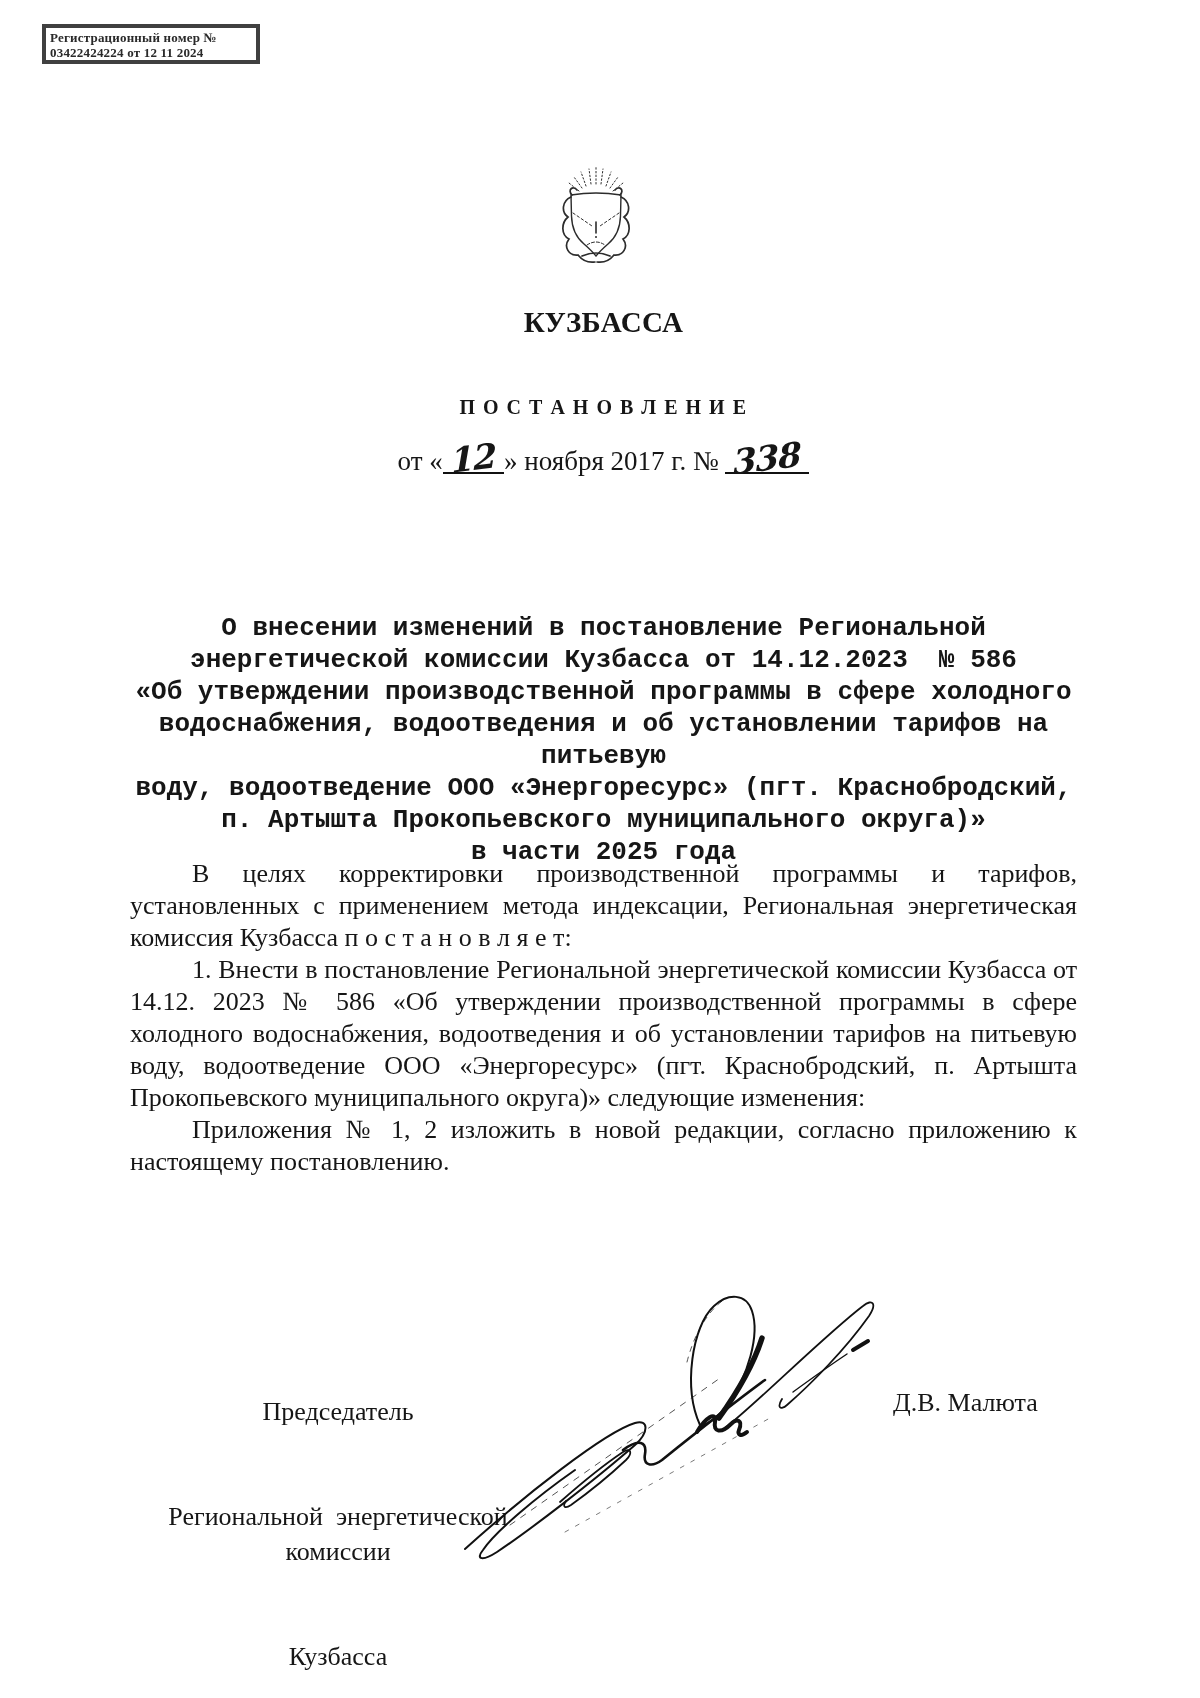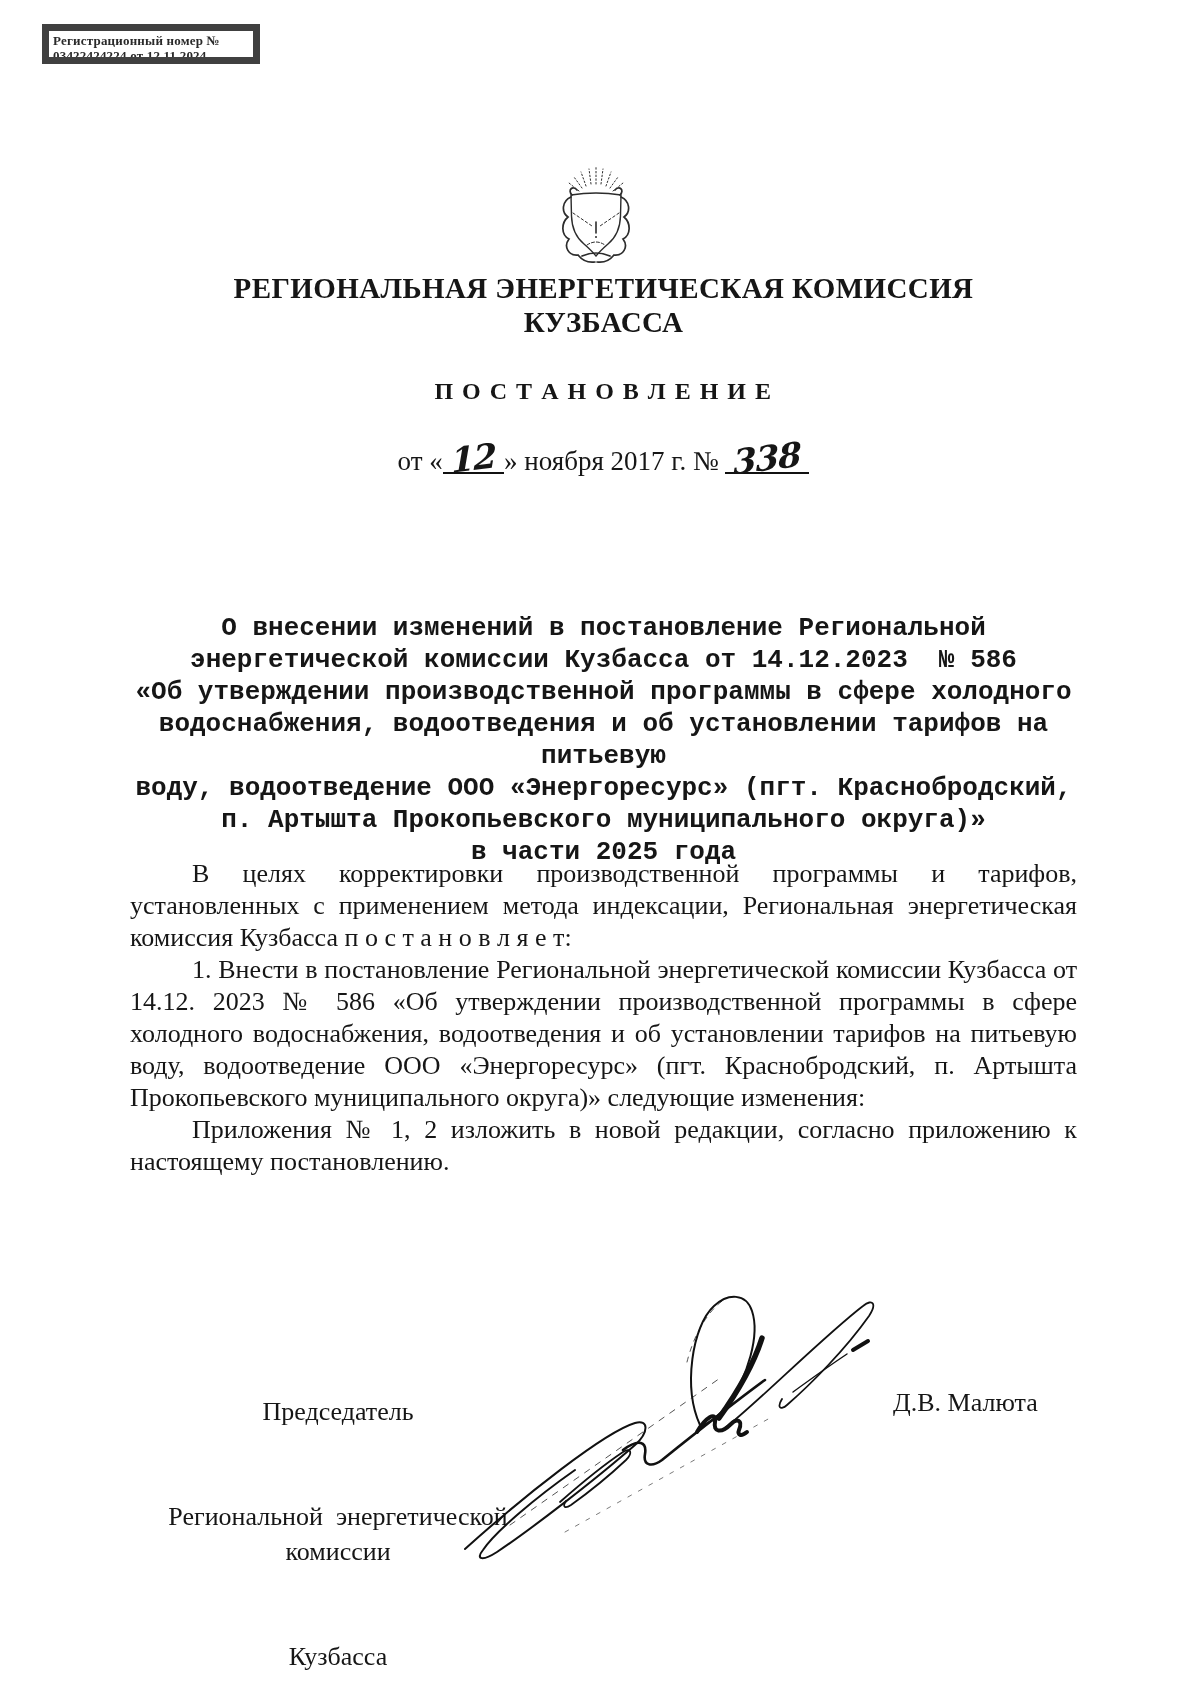--- a/index.html
+++ b/index.html
@@ -8,35 +8,35 @@
     width:1200px;height:1698px;
     margin:0 auto;
     background:#ffffff;
     font-family:"Liberation Serif", serif;
     color:#161616;
     overflow:hidden;
   }
   
   .stamp{
     position:absolute;left:42px;top:24px;width:218px;height:40px;
-    border:7px solid #404040;
+    border:4px solid #404040;
     box-sizing:border-box;
     padding:2px 4px 0 4px;
     font-size:13px;line-height:15px;
     font-weight:600;letter-spacing:.2px;
     color:#2a2a2a;
     white-space:nowrap;overflow:hidden;
   }
   
   .emblem{position:absolute;left:556px;top:164px;width:80px;height:104px;}
   
   .col{position:absolute;left:130px;width:947px;text-align:center;}
   .org1{top:272px;font-size:29px;font-weight:bold;letter-spacing:.4px;}
   .org2{top:306px;font-size:29px;font-weight:bold;letter-spacing:.4px;}
-  .doctype{top:378px;font-size:24px;font-weight:bold;letter-spacing:1.5px;white-space:pre-wrap;font-family:Liberation Serif, serif;}
+  .doctype{top:396px;font-size:20px;font-weight:bold;letter-spacing:1.5px;white-space:pre-wrap;font-family:Liberation Serif, serif;}
   .dateline{top:446px;font-size:27px;}
   .uline{display:inline-block;border-bottom:2px solid #111;padding:0 8px;line-height:22px;}
   .hand{
     display:inline-block;
     font-family:"DejaVu Serif", serif;
     font-style:italic;font-weight:700;
     font-size:34px;line-height:20px;
     transform:rotate(-7deg) skewX(-6deg);
     letter-spacing:-1px;
   }
@@ -91,21 +91,20 @@
       <g stroke-width="1.7">
         <path d="M13 33 C4 37 3 48 10 53 C3 59 3 71 11 75 C5 83 11 92 20 91 C24 96 30 99 37 98"></path>
         <path d="M63 33 C72 37 73 48 66 53 C73 59 73 71 65 75 C71 83 65 92 56 91 C52 96 46 99 39 98"></path>
         <path d="M14 31 C9 26 15 21 19 26"></path>
         <path d="M62 31 C67 26 61 21 57 26"></path>
         <path d="M24 92 Q38 86 52 92"></path>
       </g>
     </svg>
   </div>
 
-  <div class="col org1">РЕГИОНАЛЬНАЯ ЭНЕРГЕТИЧЕСКАЯ КОМИССИЯ</div>
   <div class="col org2">КУЗБАССА</div>
 
   <div class="col doctype">П О С Т А Н О В Л Е Н И Е</div>
 
   <div class="col dateline"><span>от «</span><span class="uline"><span class="hand">12</span></span><span>»</span><span> ноября 2017 г. № </span><span class="uline"><span class="hand">338</span></span></div>
 
   <div class="title-block">
     <div class="title-line">О внесении изменений в постановление Региональной</div>
     <div class="title-line">энергетической комиссии Кузбасса от 14.12.2023  № 586</div>
     <div class="title-line">«Об утверждении производственной программы в сфере холодного</div>

